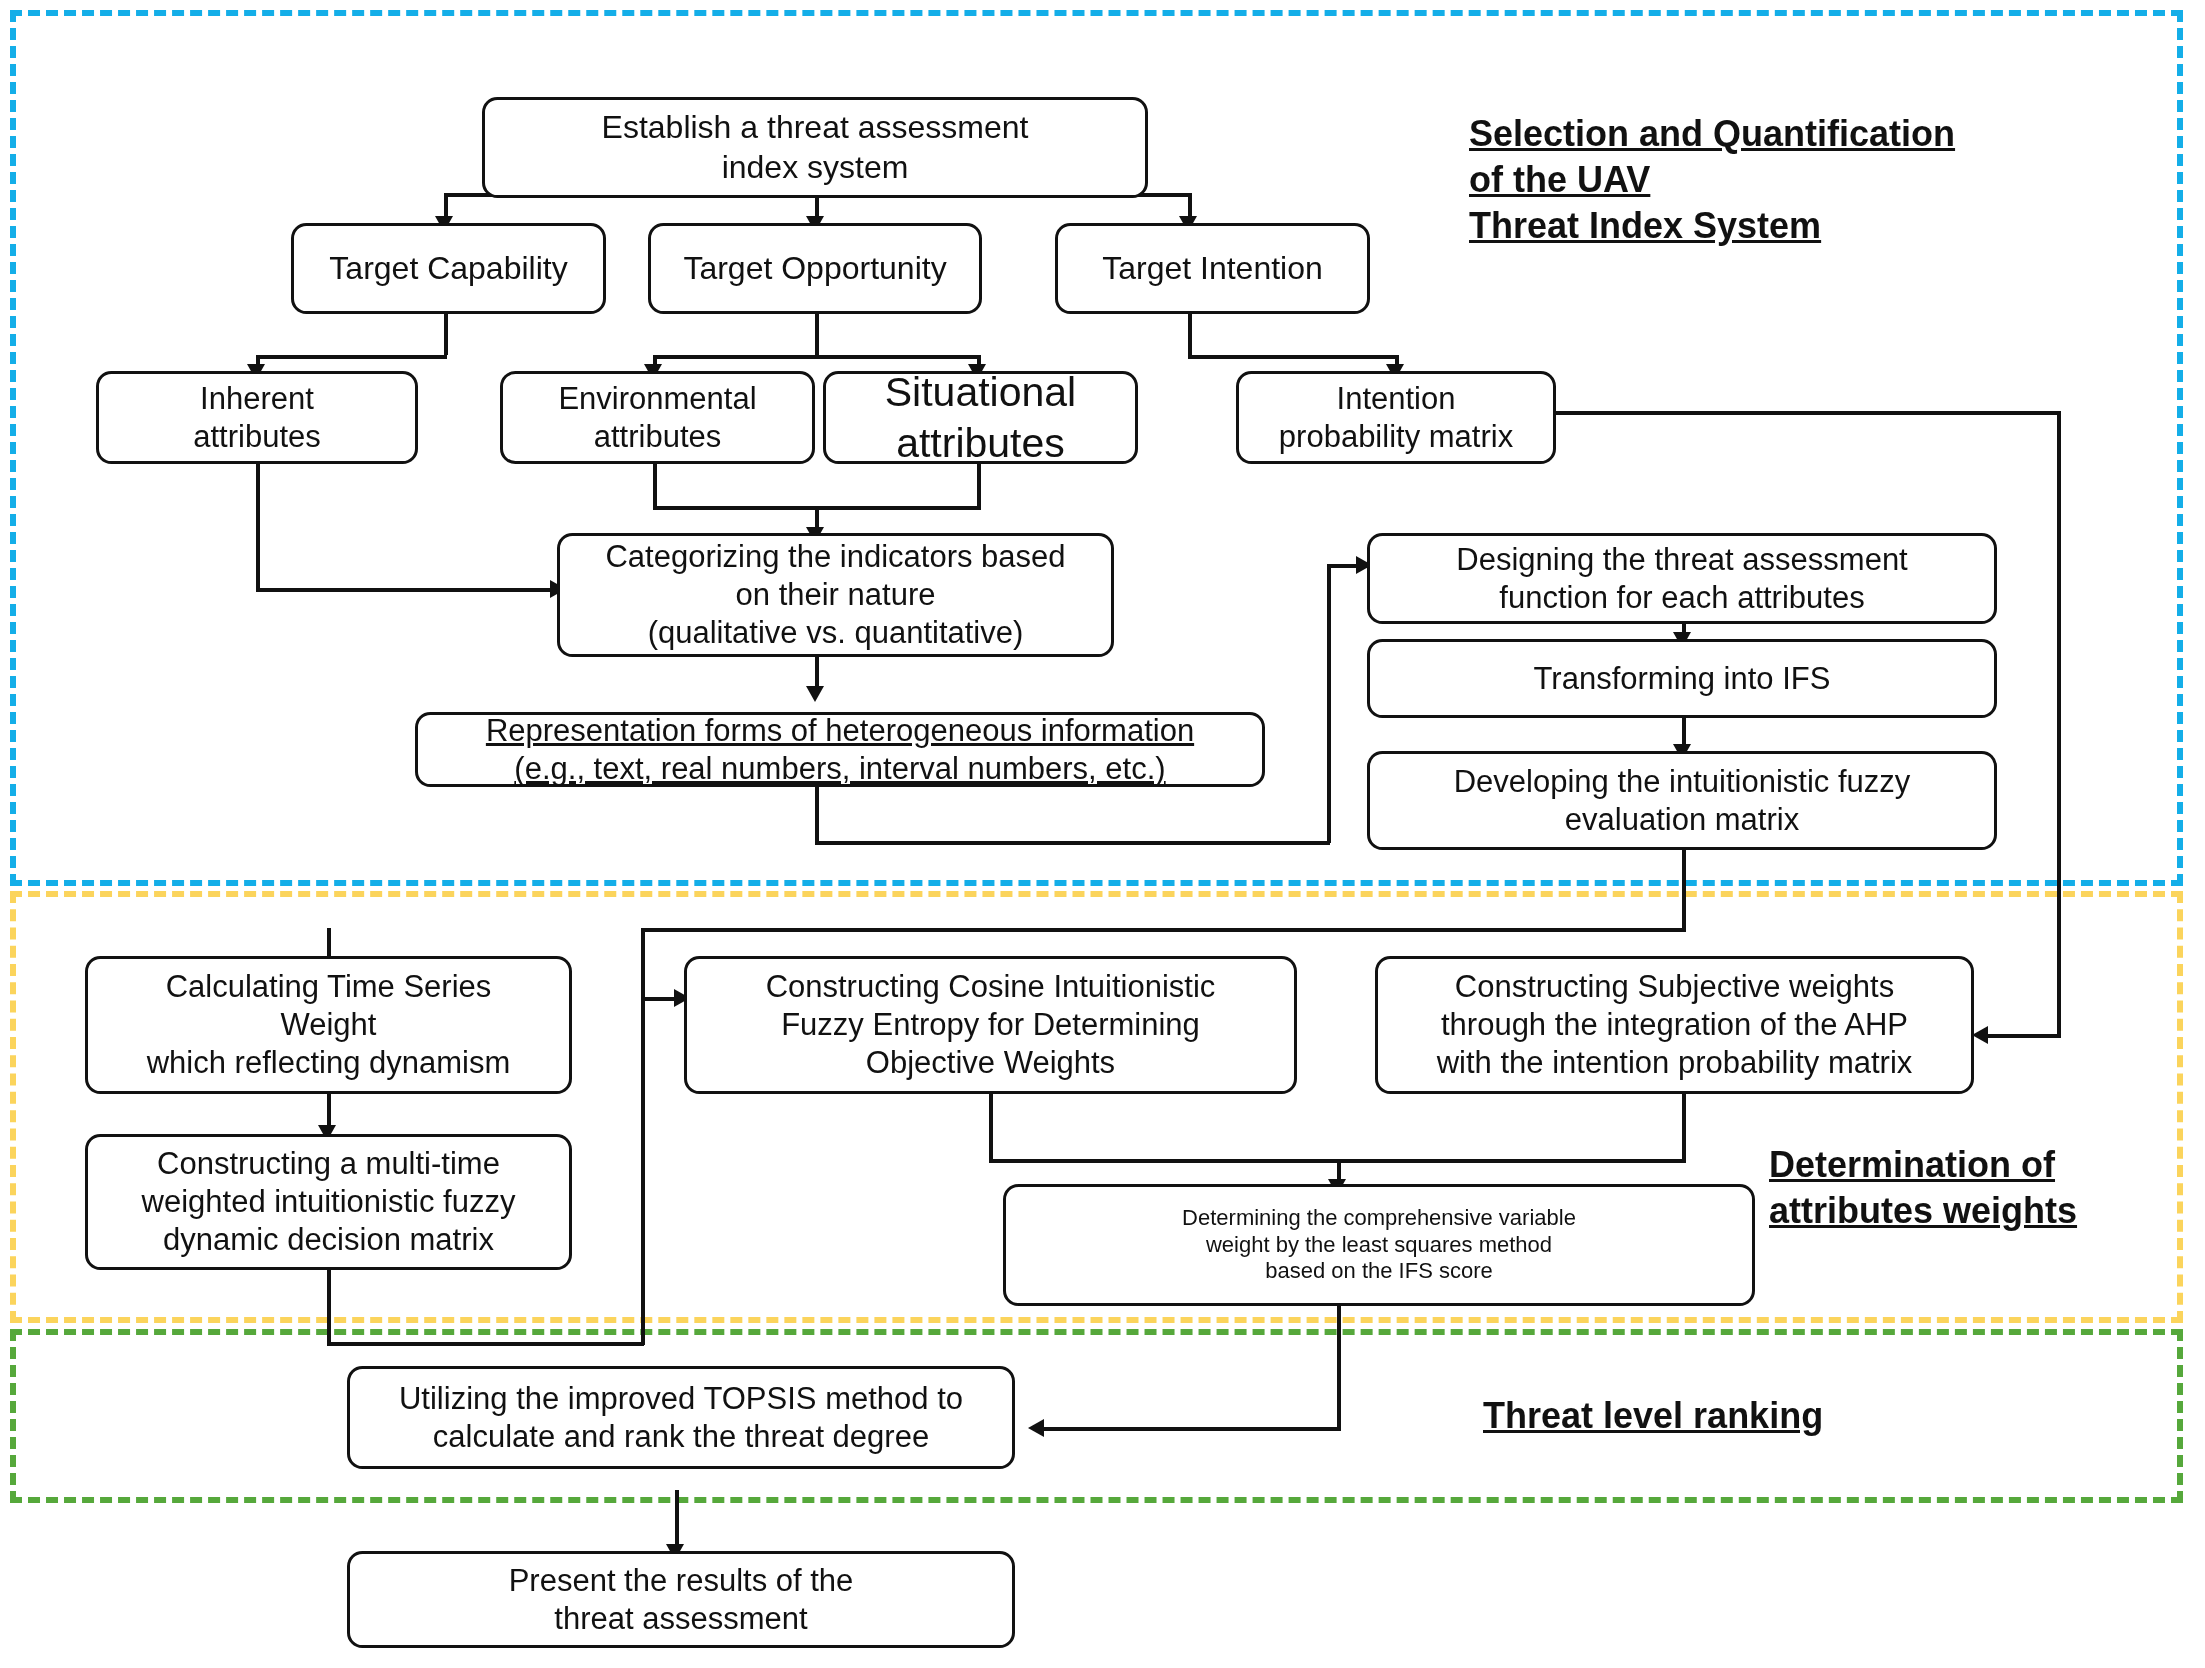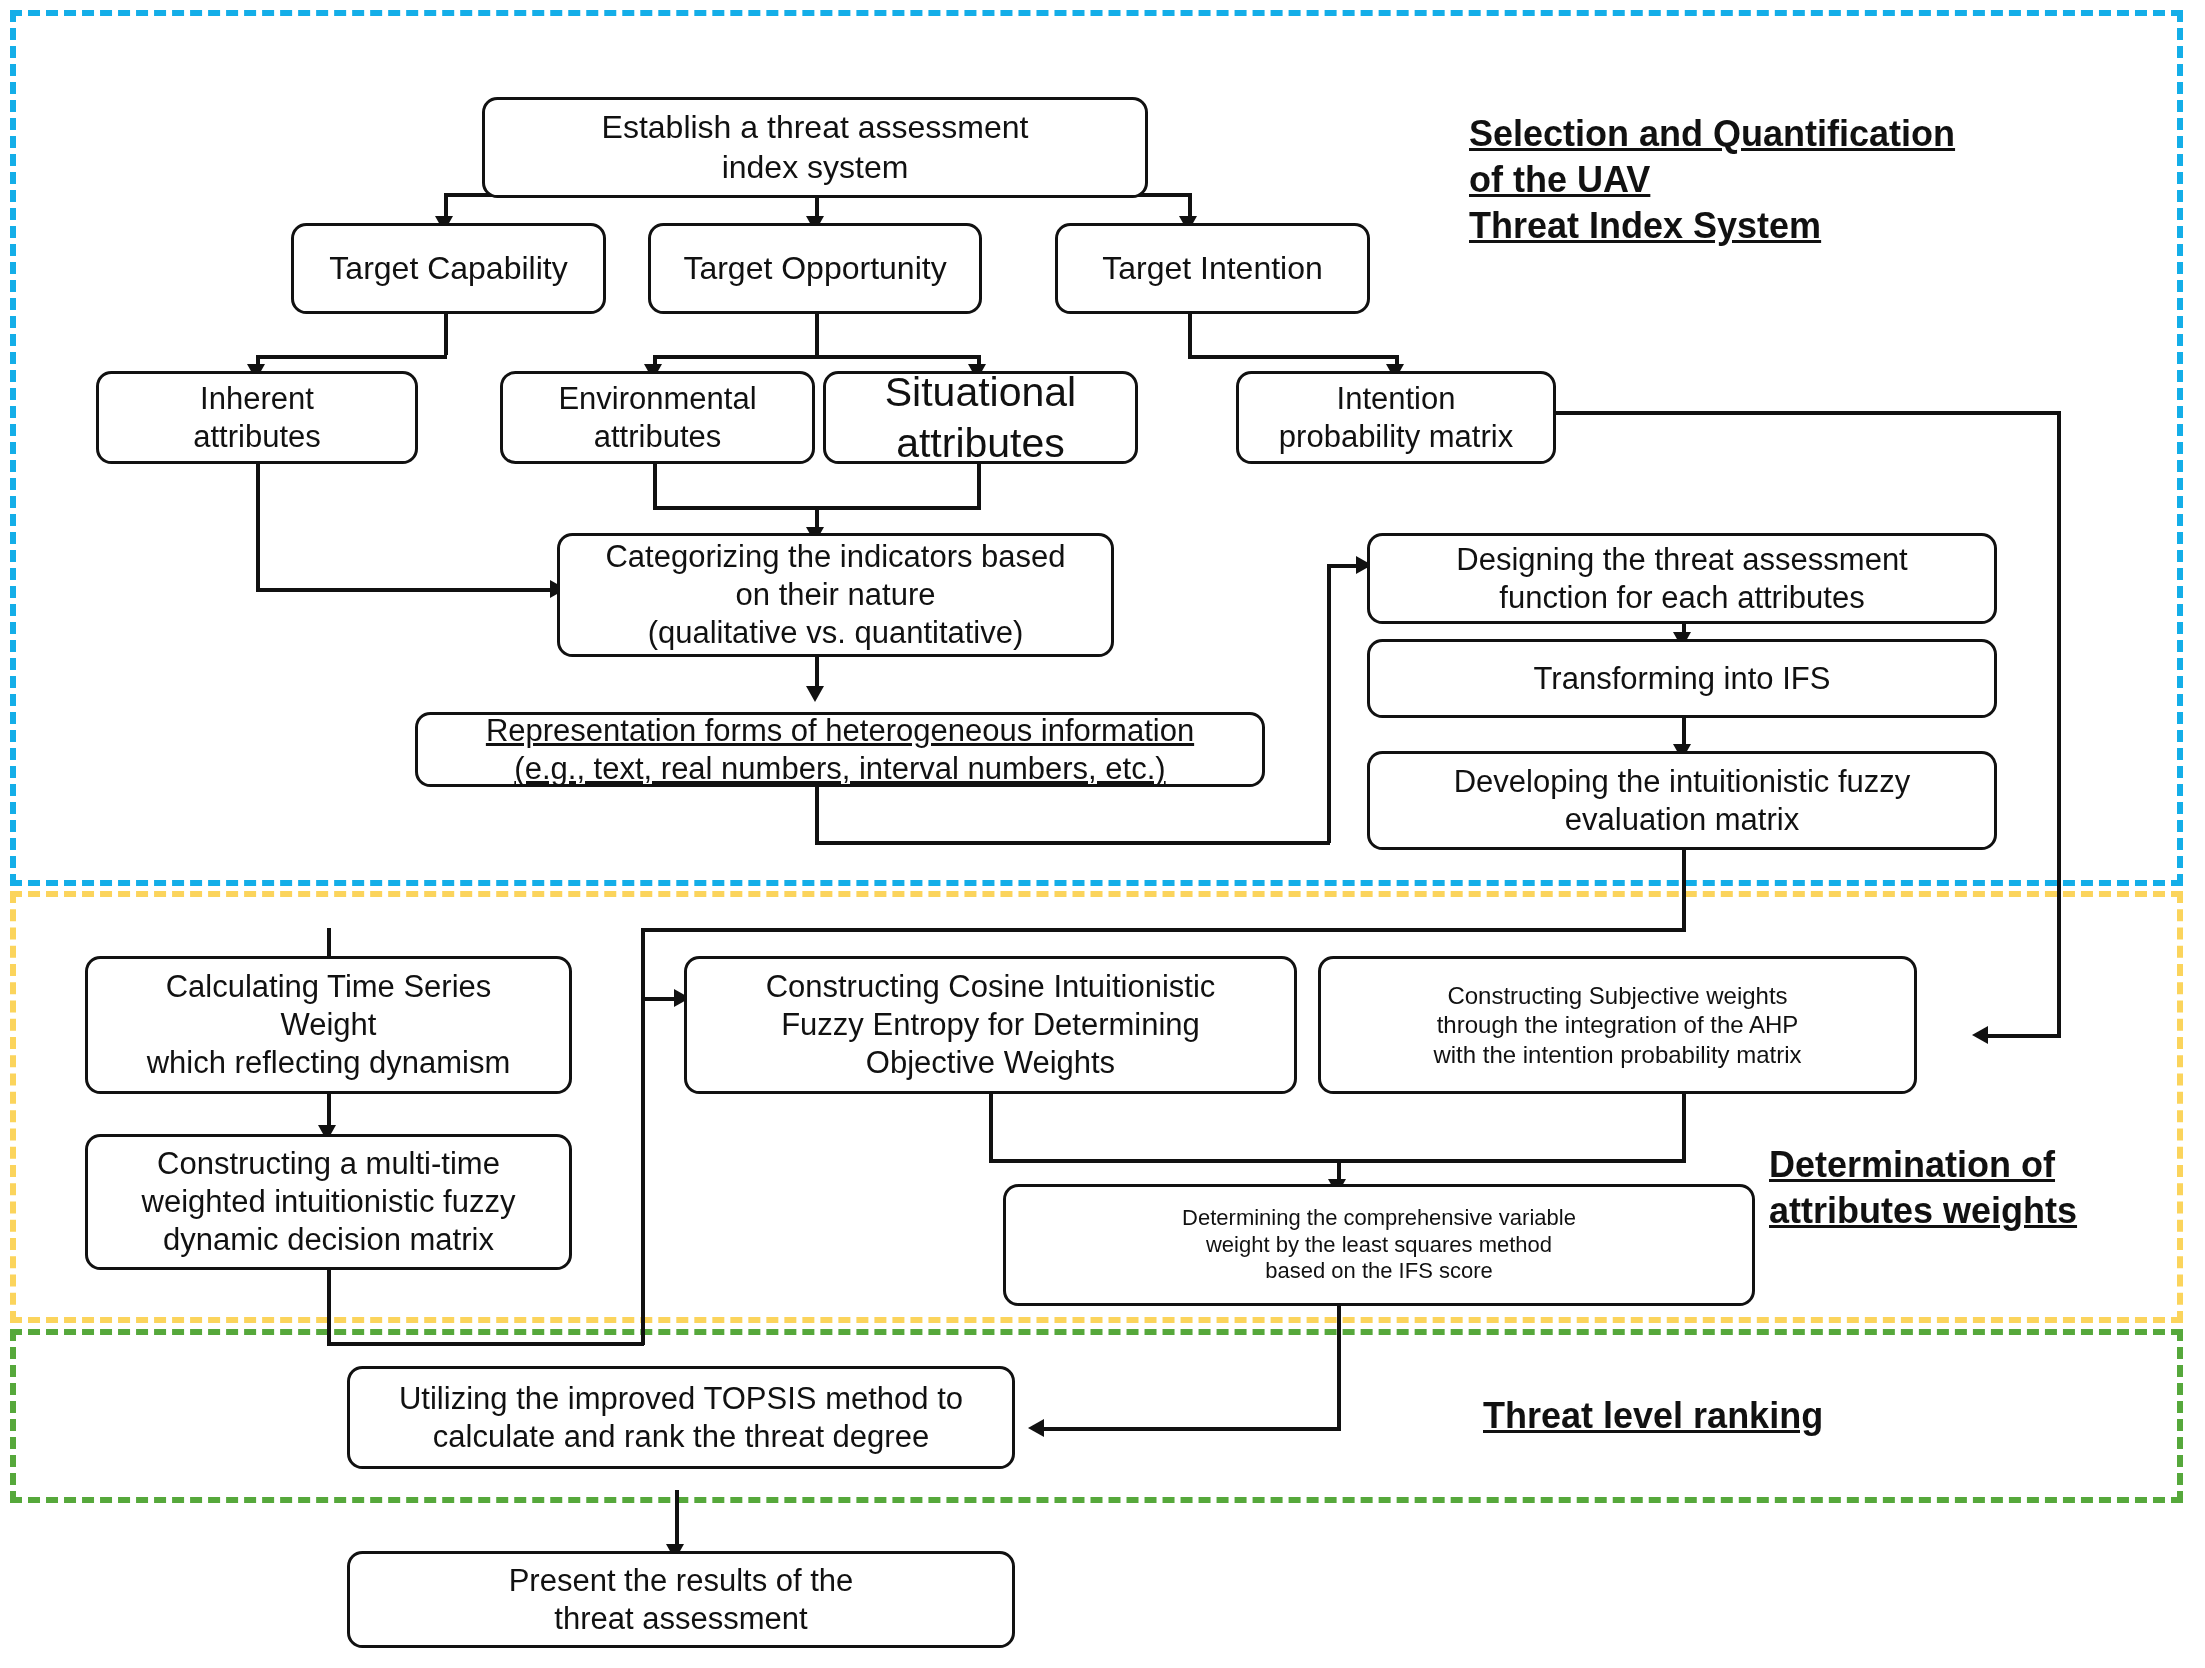--- a/index.html
+++ b/index.html
@@ -159,21 +159,21 @@
   <div class="node" style="left:1367px; top:639px;  width:630px;  height:79px; font-size:31px;">Transforming into IFS</div>
   <div class="node" style="left:1367px; top:751px; width:630px;  height:99px; font-size:31px;">Developing the intuitionistic fuzzy
 evaluation matrix</div>
 
   <div class="node" style="left:85px;  top:956px; width:487px;  height:138px; font-size:31px;">Calculating Time Series
 Weight
 which reflecting dynamism</div>
   <div class="node" style="left:684px;  top:956px; width:613px;  height:138px; font-size:31px;">Constructing Cosine Intuitionistic
 Fuzzy Entropy for Determining
 Objective Weights</div>
-  <div class="node" style="left:1318px; top:956px; width:599px;  height:138px; font-size:24px;">Constructing Subjective weights
+  <div class="node" style="left:1375px; top:956px; width:599px;  height:138px; font-size:31px;">Constructing Subjective weights
 through the integration of the AHP
 with the intention probability matrix</div>
 
   <div class="node" style="left:85px;  top:1134px; width:487px;  height:136px; font-size:31px;">Constructing a multi-time
 weighted intuitionistic fuzzy
 dynamic decision matrix</div>
   <div class="node" style="left:1003px; top:1184px; width:752px;  height:122px; font-size:22px;">Determining the comprehensive variable
 weight by the least squares method
 based on the IFS score</div>
 

